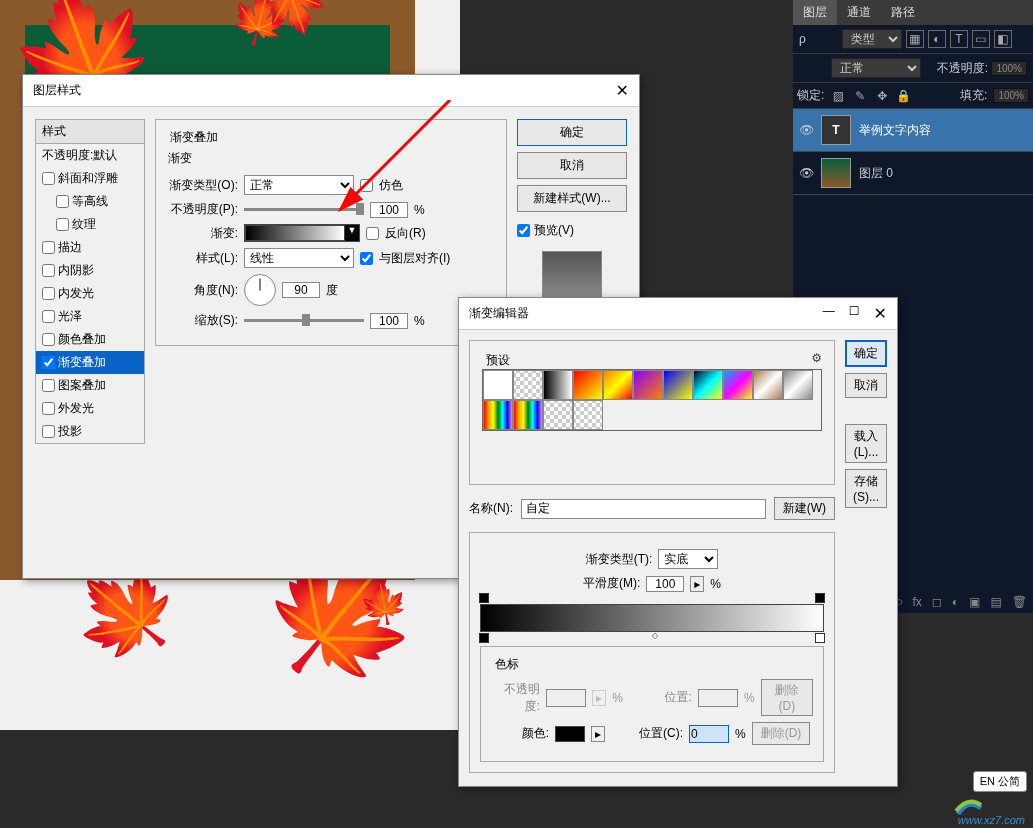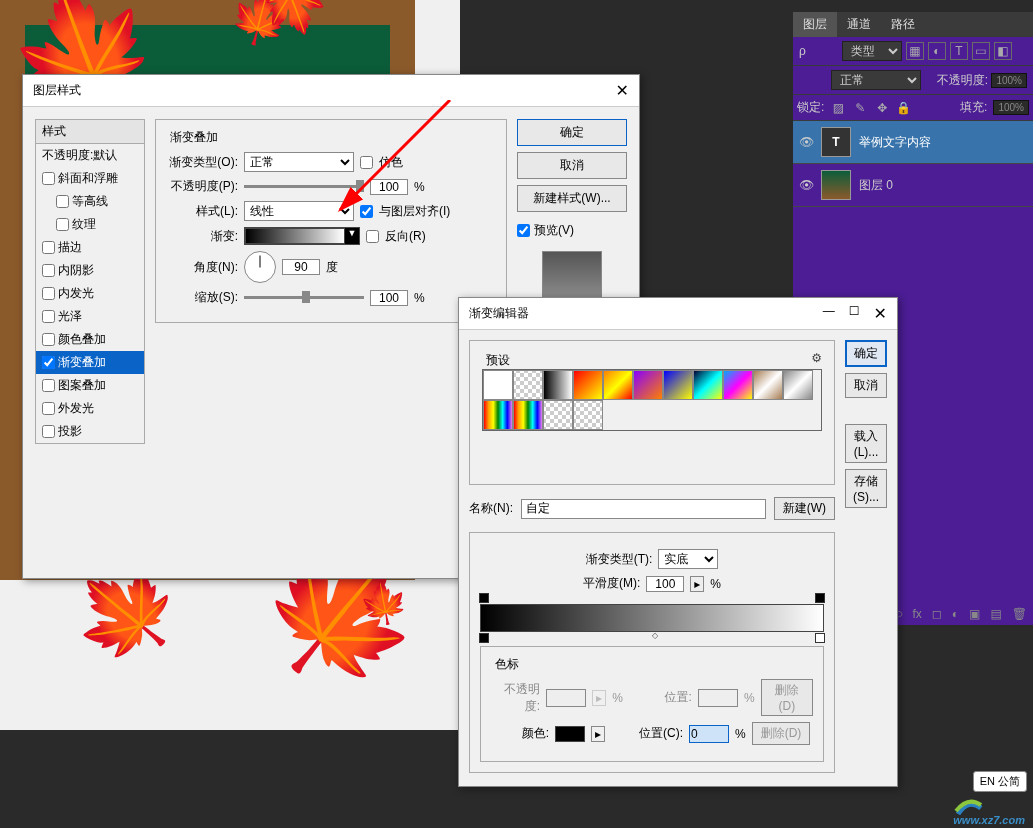--- a/index.html
+++ b/index.html
@@ -10,21 +10,21 @@
 .canvas-inner { position: absolute; left: 0; top: 0; width: 415px; height: 580px; background: linear-gradient(#0b5d3a, #0a4a2e); border: 25px solid #8b5a2b; }
 .leaf { position: absolute; color: #d2691e; font-size: 80px; }
 .leaf.l1 { left: 10px; top: -20px; transform: rotate(-20deg); color: #c0481a; font-size: 120px;}
 .leaf.l2 { left: 230px; top: -10px; transform: rotate(15deg); font-size: 50px; }
 .leaf.l3 { left: 260px; top: -25px; transform: rotate(160deg); font-size: 55px; color:#c0481a;}
 .leaf.l4 { left: 70px; top: 560px; transform: rotate(-50deg); font-size: 90px; color:#d2691e; }
 .leaf.l5 { left: 260px; top: 540px; transform: rotate(40deg); font-size: 130px; color:#c0481a; }
 .leaf.l6 { left: 360px; top: 580px; transform: rotate(-10deg); font-size: 40px; color:#d2691e; }
 
 
-.right-panel { position: absolute; right: 0; top: 12px; width: 240px; height: 613px; background: #4c1d95; color: #ccc; }
+.right-panel { position: absolute; right: 0; top: 0; width: 240px; height: 613px; background: #0f172a; color: #ccc; }
 .panel-tabs { display: flex; background: #3a3a3a; }
 .panel-tabs span { padding: 4px 10px; color: #ddd; }
 .panel-tabs span.active { background: #535353; }
 .panel-ctrl { display: flex; align-items: center; padding: 4px 6px; gap: 4px; border-bottom: 1px solid #3a3a3a; }
 .panel-ctrl .ico { width: 18px; height: 18px; display: inline-flex; align-items: center; justify-content: center; color: #aaa; border:1px solid #6a6a6a; }
 .panel-select { background: #3a3a3a; border: 1px solid #222; color: #ccc; padding: 1px 4px; width: 60px; margin-left: 32px; }
 .panel-row2 { display: flex; align-items: center; padding: 4px 6px; gap: 4px; border-bottom: 1px solid #3a3a3a; justify-content: space-between; }
 .pct-box { background: #2a2a2a; border: 1px solid #111; color: #888; padding: 1px 4px; font-size: 10px; }
 .lock-row { display: flex; align-items: center; padding: 4px 4px; gap: 6px; border-bottom: 1px solid #3a3a3a; }
 .lock-row .ico { width: 16px; height: 16px; display: inline-flex; align-items: center; justify-content: center; color: #aaa; }
@@ -105,21 +105,21 @@
 .stop-label { color: #888; width: 58px; text-align: right; }
 .stop-label.active { color: #000; }
 .stop-input { width: 40px; border: 1px solid #888; background: #fff; padding:1px; }
 .stop-input.dis { background:#eee; color:#aaa; }
 .stop-input.sel { background:#cfe3f8; border:1px solid #0a64c8; }
 .color-sw { width: 30px; height: 16px; border:1px solid #444; background:#000; }
 .stop-btn { padding: 2px 8px; border: 1px solid #888; background: #e8e8e8; }
 .stop-btn.dis { color:#999; }
 
 .ime-badge { position: absolute; right: 6px; bottom: 36px; background: #fff; border: 1px solid #888; padding: 2px 6px; border-radius: 3px; font-size: 11px; }
-.watermark { position:absolute; right:8px; bottom:2px; color:#3a8ec8; font-size:11px; font-style:italic;font-weight:bold; }
+.watermark { position:absolute; right:8px; bottom:2px; color:#3a8ec8; font-size:11px; font-style:italic; }
 .watermark-sw { position:absolute; right:50px; bottom:12px; width:30px; height:20px; }
 </style>
 </head>
 <body>
 
 <div class="canvas-bg">
   <div class="canvas-inner"></div>
   <div class="leaf l1">🍁</div>
   <div class="leaf l2">🍁</div>
   <div class="leaf l3">🍁</div>
@@ -236,48 +236,49 @@
         <div class="item">
             <input type="checkbox" style="">
             <span>投影</span>
           </div>
       </div>
     </div>
 
     <div class="style-main">
       <div class="fieldset">
         <div class="legend">渐变叠加</div>
+        <div style="margin:4px 0 8px 2px">渐变</div>
         <div class="fld-row">
           <span class="fld-label">渐变类型(O):</span>
           <select class="fld-select"><option>正常</option></select>
           <input type="checkbox" style="">
             <span>仿色</span>
         </div>
         <div class="fld-row">
           <span class="fld-label">不透明度(P):</span>
           <div class="fld-slider" style="--pos:100%">
               <style>.fld-slider[style*="100"]::after{left:calc(100% - 8px)}</style>
             </div>
           <input class="fld-num" value="100" style="">
           <span>%</span>
-        </div>
-        <div class="fld-row">
-          <span class="fld-label">样式(L):</span>
-          <select class="fld-select"><option>线性</option></select>
-          <input type="checkbox" checked="" style="">
-            <span>与图层对齐(I)</span>
         </div>
         <div class="fld-row">
           <span class="fld-label">渐变:</span>
           <div class="grad-box-wrap">
               <div class="grad-box"></div>
               <div class="grad-arrow">▼</div>
             </div>
           <input type="checkbox" style="">
             <span>反向(R)</span>
+        </div>
+        <div class="fld-row">
+          <span class="fld-label">样式(L):</span>
+          <select class="fld-select"><option>线性</option></select>
+          <input type="checkbox" checked="" style="">
+            <span>与图层对齐(I)</span>
         </div>
         <div class="fld-row">
           <span class="fld-label">角度(N):</span>
           <div class="angle-circle"></div>
           <input class="fld-num" value="90" style="">
           <span>度</span>
         </div>
         <div class="fld-row">
           <span class="fld-label">缩放(S):</span>
           <div class="fld-slider">

